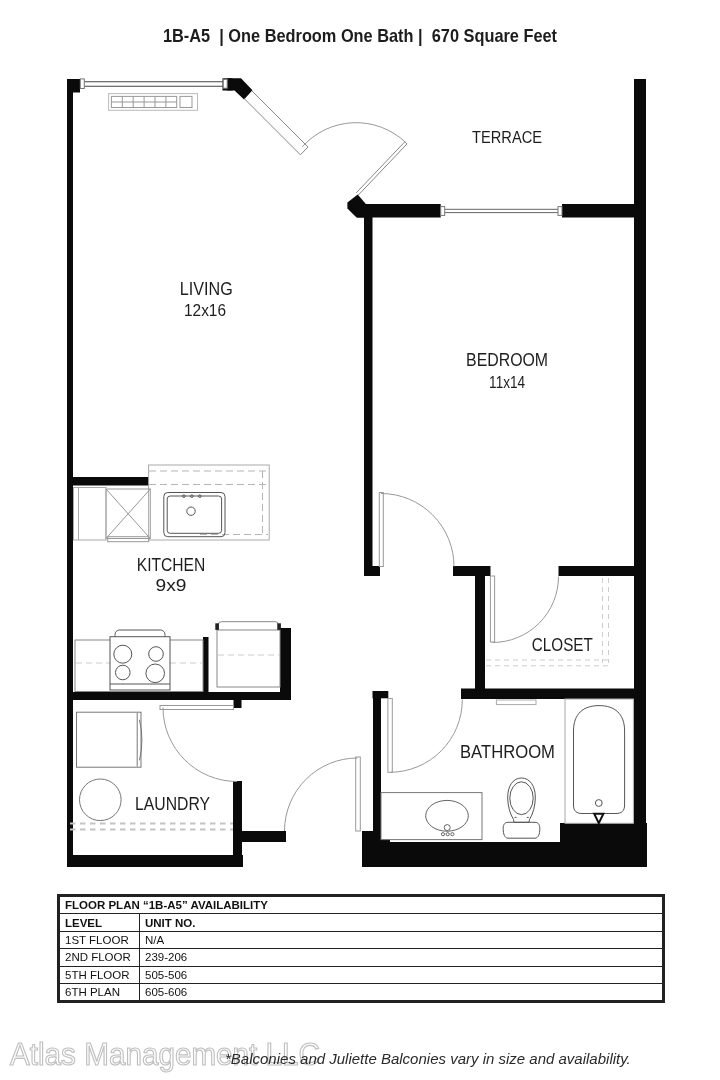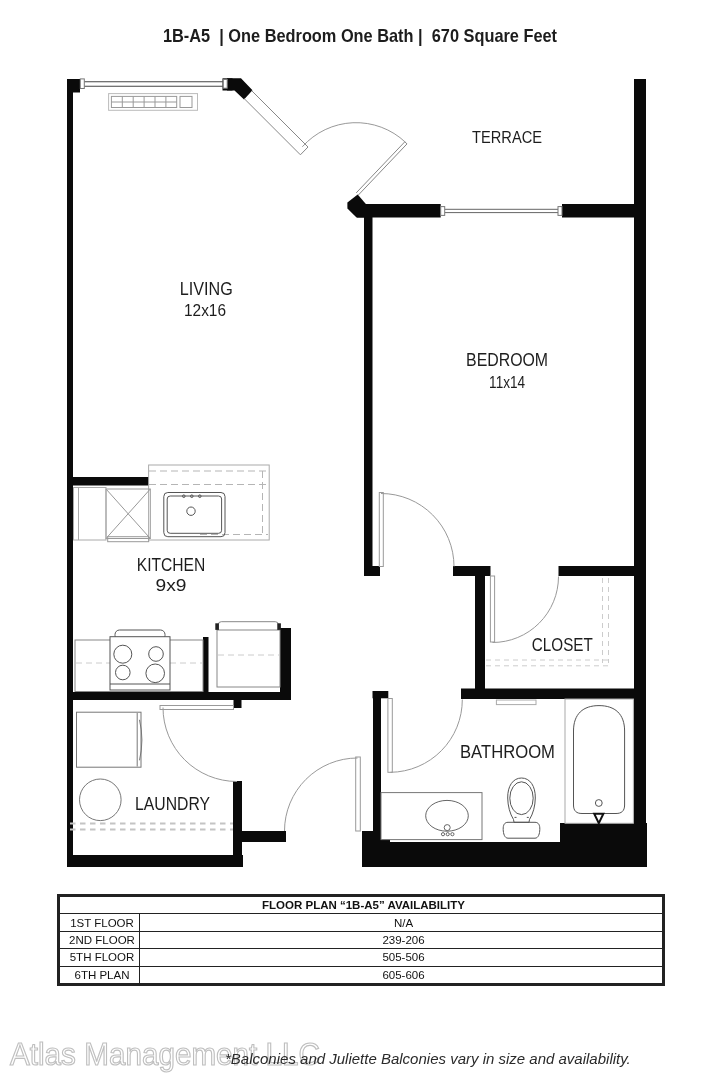--- a/index.html
+++ b/index.html
@@ -4,21 +4,21 @@
 <style>
   html,body{margin:0;padding:0;background:#fff;width:720px;height:1080px;overflow:hidden;}
   body{font-family:"Liberation Sans", sans-serif;position:relative;}
   #title{position:absolute;left:0;top:25px;width:720px;text-align:center;
          font-size:19px;font-weight:bold;color:#1d1d1d;letter-spacing:0px;
          transform:scaleX(0.86);transform-origin:360px 0;}
   svg{position:absolute;left:0;top:0;}
   #tablewrap{position:absolute;left:57px;top:894px;width:604px;border:2px solid #222;}
   table{border-collapse:collapse;width:100%;table-layout:fixed;}
   td{border:1px solid #222;font-size:11.5px;color:#111;padding:0 0 0 5px;height:16.4px;
-     white-space:nowrap;overflow:hidden;vertical-align:middle;text-align:center;}
+     white-space:nowrap;overflow:hidden;vertical-align:middle;}
   td.b{font-weight:bold;}
   #wm{position:absolute;left:10px;top:1036px;font-size:32px;color:#fff;
       -webkit-text-stroke:1.2px #bfbfbf;letter-spacing:0px;white-space:nowrap;
       transform:scaleX(0.927);transform-origin:0 0;}
   #note{position:absolute;left:225px;top:1050px;font-size:15px;font-style:italic;color:#2a2a2a;}
 </style>
 </head>
 <body>
 
 <div id="title">1B-A5&nbsp;&nbsp;| One Bedroom One Bath |&nbsp; 670 Square Feet</div>
@@ -275,20 +275,24 @@
 <table>
   <colgroup>
         <col style="width:80px">
         <col>
       </colgroup>
   <tbody>
         <tr>
           <td class="b" colspan="2">FLOOR PLAN “1B-A5” AVAILABILITY</td>
         </tr>
   <tr>
+          <td class="b">LEVEL</td>
+          <td class="b">UNIT NO.</td>
+        </tr>
+  <tr>
           <td>1ST FLOOR</td>
           <td>N/A</td>
         </tr>
   <tr>
           <td>2ND FLOOR</td>
           <td>239-206</td>
         </tr>
   <tr>
           <td>5TH FLOOR</td>
           <td>505-506</td>

